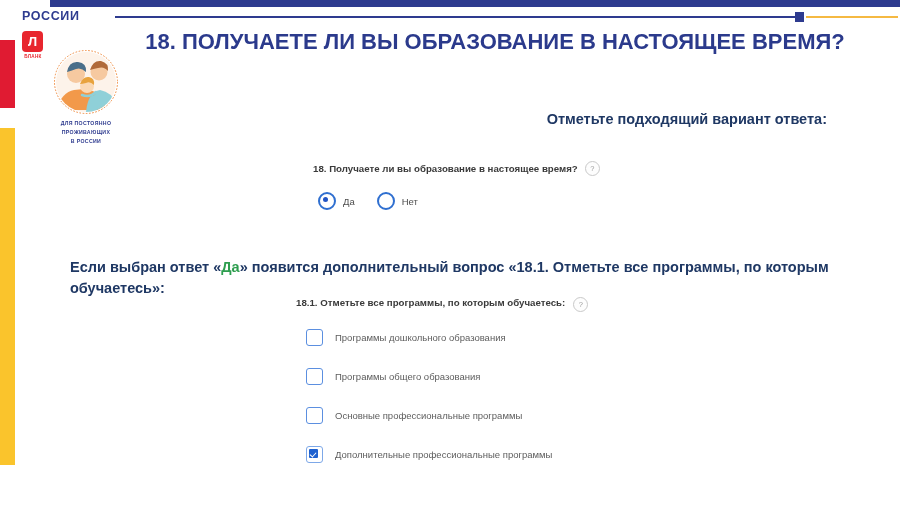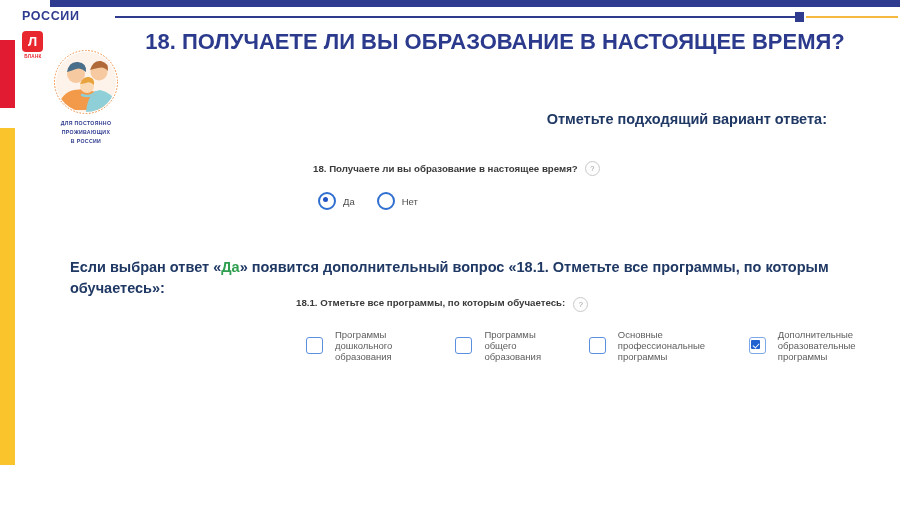--- a/index.html
+++ b/index.html
@@ -247,21 +247,21 @@
     top: 297px;
     display: flex;
     align-items: flex-start;
     gap: 8px;
   }
   .checkbox-list {
     position: absolute;
     left: 306px;
     top: 329px;
     display: flex;
-    flex-direction: row;
+    flex-direction: column;
     gap: 22px;
   }
   .cb-row {
     display: flex;
     align-items: center;
     gap: 12px;
   }
   .cb-mark {
     width: 15px;
     height: 15px;
@@ -389,15 +389,15 @@
   <label class="cb-row">
     <span class="cb-mark"></span>
     <span class="cb-label">Программы общего образования</span>
   </label>
   <label class="cb-row">
     <span class="cb-mark"></span>
     <span class="cb-label">Основные профессиональные программы</span>
   </label>
   <label class="cb-row">
     <span class="cb-mark checked"></span>
-    <span class="cb-label">Дополнительные образовательные программы</span>
+    <span class="cb-label">Дополнительные профессиональные программы</span>
   </label>
 </div>
 
 </body></html>

